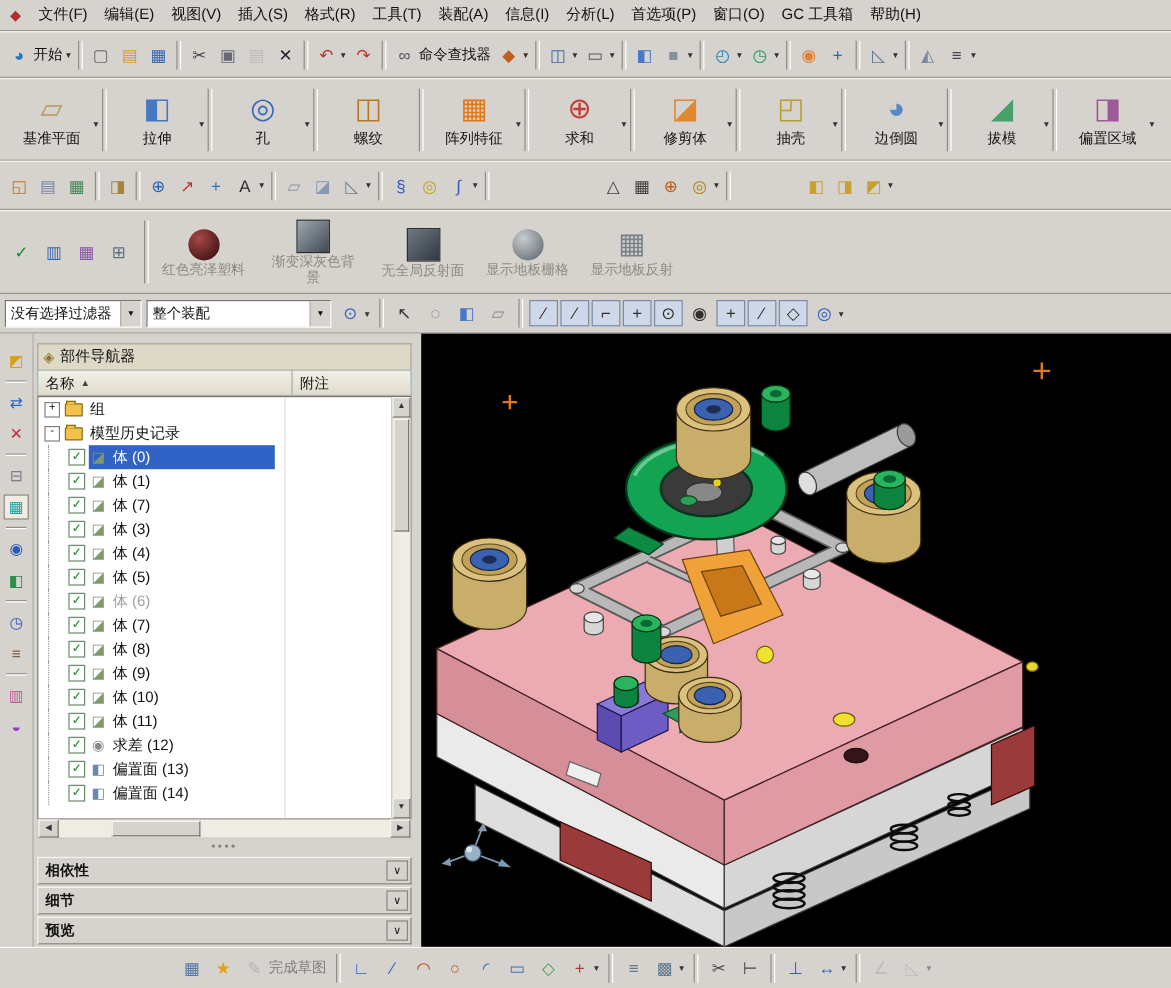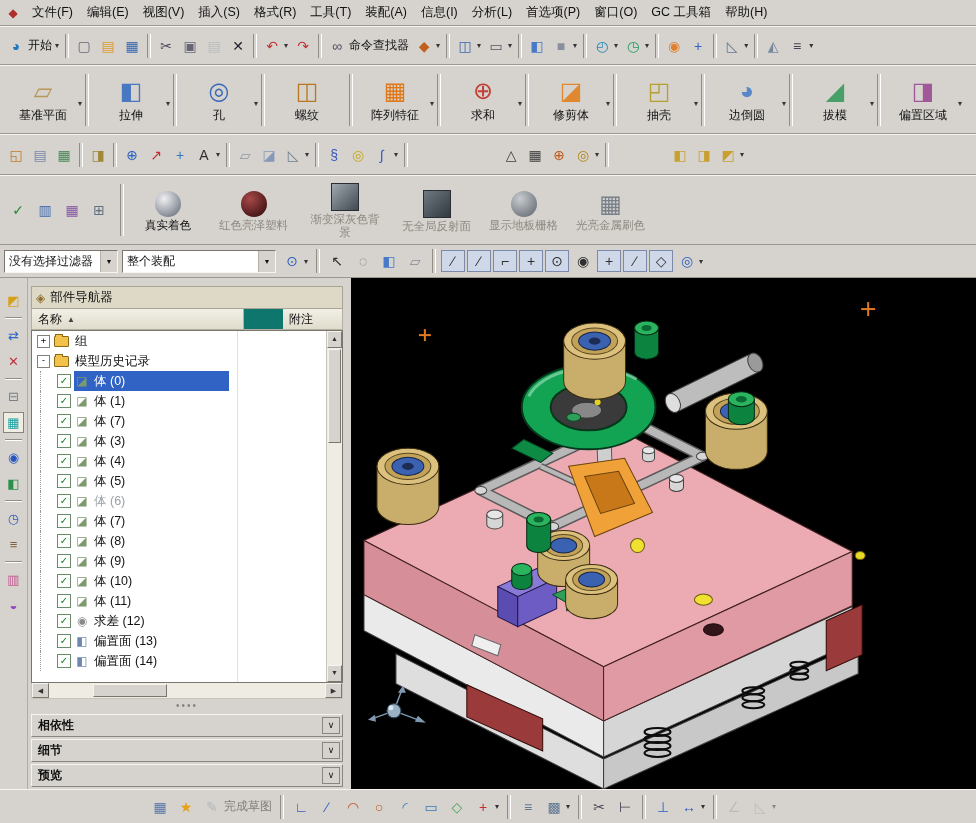--- a/index.html
+++ b/index.html
@@ -70,21 +70,21 @@
               align-items:center;padding-top:12px;gap:5px;}
   .strip-tab{width:21px;height:21px;font-size:13px;line-height:21px;text-align:center;}
   .strip-tab.active{background:#efece4;border:1px solid #88847c;width:19px;height:19px;line-height:19px;}
   .strip-sep{width:17px;border-top:1px solid #918d85;border-bottom:1px solid #ffffff;margin:1px 0;}
 
   .nav-panel{width:318px;box-sizing:border-box;display:flex;flex-direction:column;
              padding:8px 3px 2px 3px;}
   .nav-title{height:21px;display:flex;align-items:center;gap:5px;background:#ded8c6;
              border:1px solid #a8a496;padding-left:4px;font-size:12.5px;}
   .nav-title .t-ic{font-size:12px;color:#907030;}
-  .nav-cols{height:20px;display:flex;background:#0f766e;border:1px solid #b4b0a4;border-top:none;font-size:12px;gap:39px;}
+  .nav-cols{height:20px;display:flex;background:#7dd3fc;border:1px solid #b4b0a4;border-top:none;font-size:12px;}
   .col-name{width:205px;display:flex;align-items:center;gap:5px;padding-left:6px;border-right:1px solid #b4b0a4;
             background:linear-gradient(#f2efe6,#e0dccc);}
   .col-note{flex:1;display:flex;align-items:center;padding-left:6px;background:linear-gradient(#f2efe6,#e0dccc);}
   .sort-ic{font-size:8px;color:#444;}
 
   .tree-wrap{flex:1;display:flex;min-height:0;border:1px solid #7a766e;background:#fff;}
   .tree-body{flex:1;position:relative;overflow:hidden;}
   .tree-body::after{content:'';position:absolute;left:205px;top:0;bottom:0;border-left:1px solid #e4e1d6;}
   .tree-row{height:20px;display:flex;align-items:center;font-size:12.5px;white-space:nowrap;}
   .indent{height:100%;flex:0 0 auto;}
@@ -405,43 +405,39 @@
         </span>
         <span class="tb-btn">
           <span class="tb-ic" style="color: rgb(136, 88, 168);">▦</span>
         </span>
         <span class="tb-btn">
           <span class="tb-ic" style="color: rgb(96, 112, 128);">⊞</span>
         </span>
       </span>
     <span class="tb-sep"></span>
     <span style="display:flex;align-items:center;gap:2px;">
-        <span class="rd-btn">
-          <span class="rd-ic" style="background: radial-gradient(circle at 35% 30%, rgb(240, 240, 242), rgb(90, 100, 114)); border-radius: 50%;"></span>
-          <span class="rd-label">真实着色</span>
-        </span>
         <span class="rd-btn disabled">
           <span class="rd-ic" style="background: radial-gradient(circle at 35% 30%, rgb(168, 72, 72), rgb(42, 8, 8)); border-radius: 50%;"></span>
           <span class="rd-label">红色亮泽塑料</span>
         </span>
         <span class="rd-btn disabled">
           <span class="rd-ic" style="background: linear-gradient(135deg, rgb(160, 168, 176), rgb(64, 72, 80)); border: 1px solid rgb(42, 46, 51);"></span>
           <span class="rd-label">渐变深灰色背景</span>
         </span>
         <span class="rd-btn disabled">
           <span class="rd-ic" style="background: linear-gradient(135deg, rgb(112, 120, 128), rgb(48, 56, 64)); border: 1px solid rgb(42, 46, 51);"></span>
           <span class="rd-label">无全局反射面</span>
         </span>
         <span class="rd-btn disabled">
           <span class="rd-ic" style="background: radial-gradient(circle at 35% 30%, rgb(200, 204, 208), rgb(88, 96, 104)); border-radius: 50%;"></span>
           <span class="rd-label">显示地板栅格</span>
         </span>
         <span class="rd-btn disabled">
           <span class="rd-ic" style="color: rgb(120, 128, 138);">▦</span>
-          <span class="rd-label">光亮金属刷色</span>
+          <span class="rd-label">显示地板反射</span>
         </span>
       </span>
   </div>
 
   <div class="selbar">
     <span class="dropdown dd-filter">
       <span class="val">没有选择过滤器</span>
       <span class="drop-btn">▼</span>
     </span>
     <span class="dropdown dd-scope">

